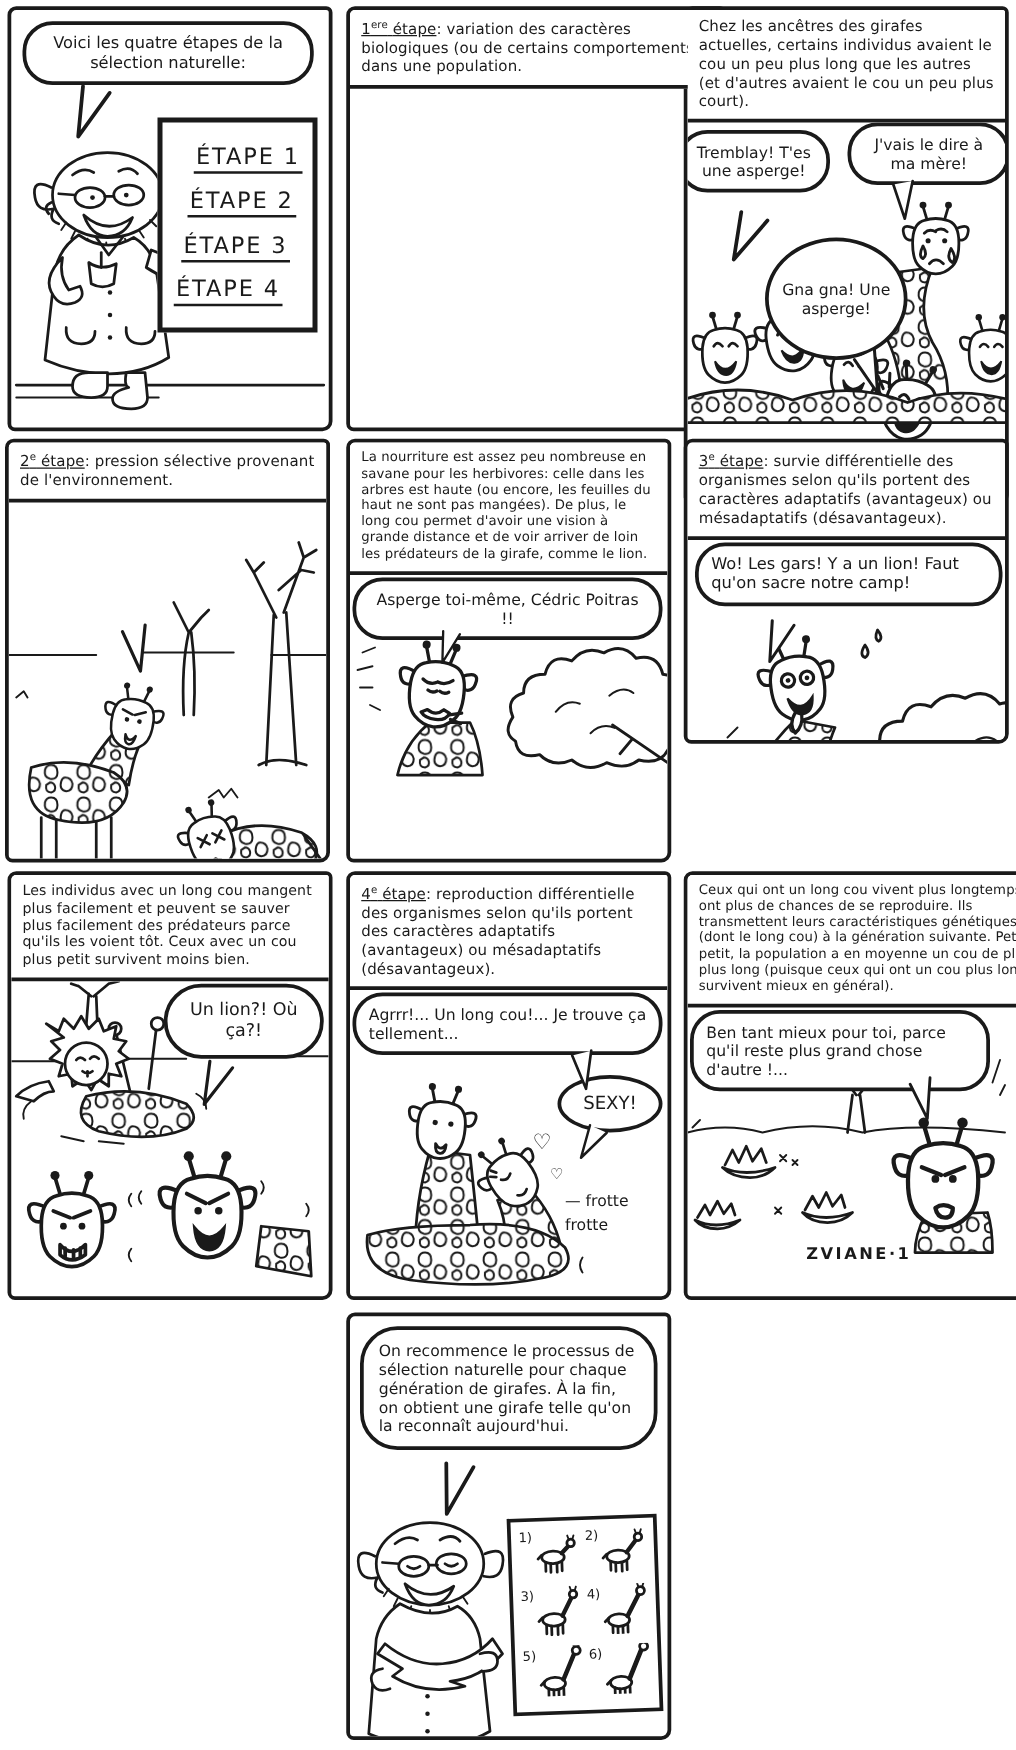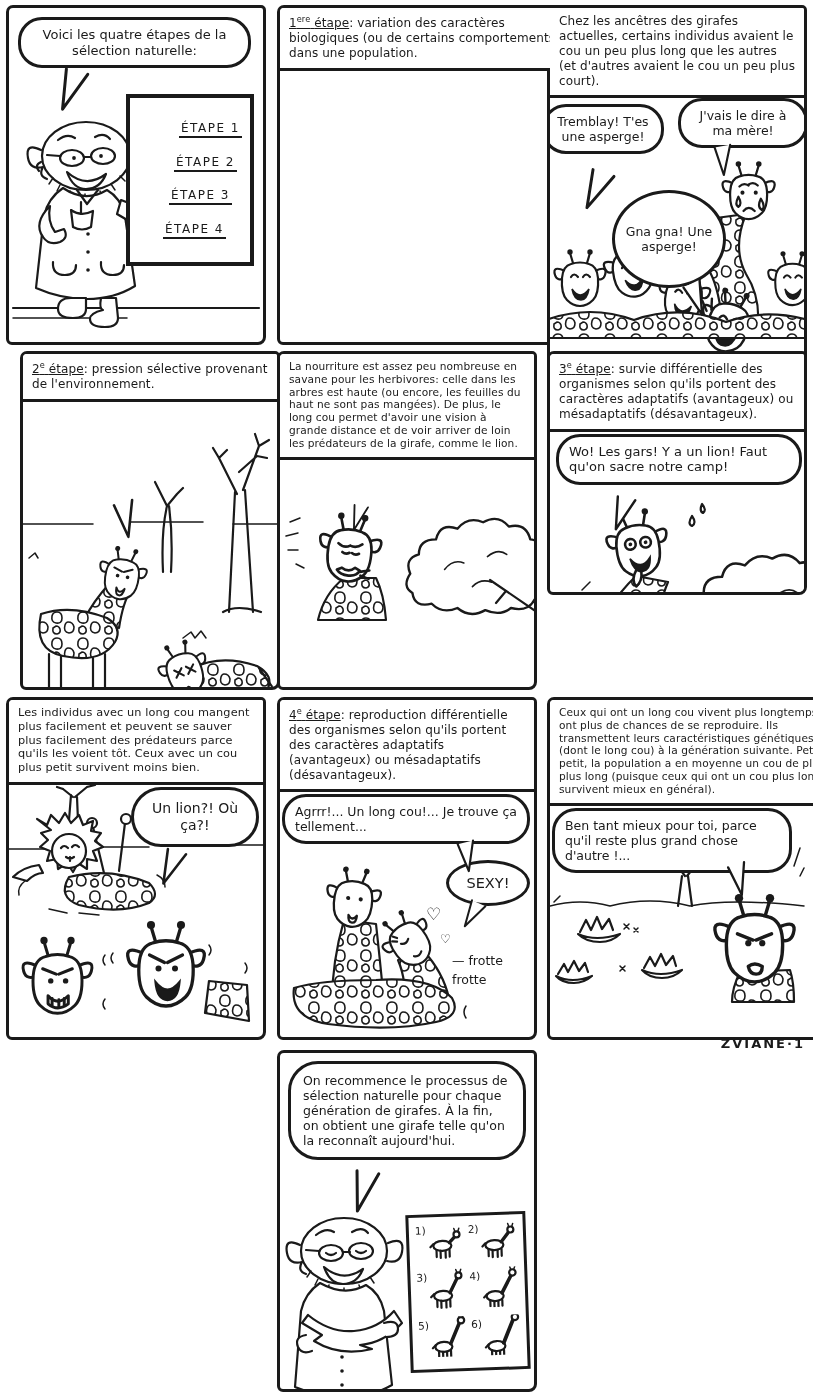--- a/index.html
+++ b/index.html
@@ -29,34 +29,34 @@
   
   svg .s{stroke:var(--ink); stroke-width:2.2; fill:none; stroke-linecap:round; stroke-linejoin:round;}
   svg .thin{stroke-width:1.5;}
   svg .fw{fill:#fff;}
   svg .fs{fill:url(#spots);}
   svg .dot{fill:var(--ink); stroke:none;}
   svg .blk{fill:var(--ink); stroke:var(--ink); stroke-width:1.5;}
   .board1{position:absolute; right:9px; top:86px; width:128px; height:172px;
           border:4px solid var(--ink); background:#fff; z-index:3;
           display:flex; flex-direction:column; justify-content:space-evenly; padding:6px 8px;}
-  .board1 .bi{font-size:12px; letter-spacing:1.5px; align-self:flex-end;
+  .board1 .bi{font-size:18px; letter-spacing:1.5px; align-self:flex-end;
               border-bottom:2.5px solid var(--ink); padding:0 2px 1px; white-space:nowrap;}
   .board1 .bi:nth-child(2){margin-right:5px;}
   .board1 .bi:nth-child(3){margin-right:10px;}
   .board1 .bi:nth-child(4){margin-right:16px;}
   .board2{position:absolute; left:128px; top:160px; width:120px; height:158px;
           border:3.5px solid var(--ink); background:#fff; z-index:3; transform:rotate(-2deg);
           display:grid; grid-template-columns:1fr 1fr; padding:5px 4px;}
   .board2 .cell{position:relative; display:flex; align-items:flex-start;}
   .board2 .lbl{font-size:10.5px; margin:2px 1px 0 2px;}
   .hearts{position:absolute; z-index:5; font-size:17px; color:var(--ink);}
   .hearts.h2{font-size:12px;}
   .sfx{position:absolute; z-index:5; font-size:12.5px; white-space:pre-line; line-height:1.5;}
-  .sig{position:absolute; left:645px; top:1036px; width:160px; text-align:right;
+  .sig{position:absolute; left:645px; top:996px; width:160px; text-align:left;
        font-size:13px; font-weight:bold; letter-spacing:2px; z-index:9;}
 </style>
 </head>
 <body>
 
 <svg width="0" height="0" style="position:absolute" aria-hidden="true">
   <defs>
     <pattern id="spots" width="26" height="26" patternUnits="userSpaceOnUse">
       <rect width="26" height="26" fill="#fff"></rect>
       <path d="M3 6 Q2 12 7 13 Q13 14 13 8 Q13 2 8 2 Q4 2 3 6 Z" fill="none" stroke="#1a1a1a" stroke-width="1.6"></path>
@@ -259,21 +259,21 @@
       </div>
       <div class="bubble ell" style="left:62px; top:92px; width:114px; height:98px; display:flex; align-items:center; justify-content:center;">Gna gna! Une asperge!</div>
       <div class="tail" style="left:136px; top:184px; transform:rotate(-26deg); height:34px;">
         <svg viewBox="0 0 26 42">
             <path d="M2 0 L8 40 L24 0"></path>
           </svg>
       </div>
     </div>
   </div>
 
-  <div class="panel" style="left:20px; top:351px; width:260px; height:339px;">
+  <div class="panel" style="left:4px; top:351px; width:260px; height:339px;">
     <div class="cap">
       <span class="lead"><span>2</span><sup>e</sup> <span>étape</span></span><span>: pression sélective provenant de l'environnement.</span>
     </div>
     <div class="scene">
       <svg class="art">
         <path class="s thin" d="M0 122 H70 M100 120 H180 M210 122 H254"></path>
         <g>
           <path class="s" d="M206 210 L212 90 M230 210 L222 88"></path>
           <path class="s" d="M214 92 L196 56 M196 56 l-6 -10 M196 56 l8 -8 M220 88 L236 44 M236 44 l-4 -12 M236 44 l10 -6 M216 70 l18 -16 M234 54 l10 2"></path>
           <path class="s" d="M200 210 q14 -8 38 0"></path>
@@ -327,20 +327,21 @@
           <g transform="translate(34,52) scale(1.2) rotate(6 30 30)">
             <use href="#g-head" width="60" height="60"></use>
             <path class="s" d="M20 27 q5 4 10 1 M40 26 q-5 4 -10 2"></path>
             <path class="s" d="M24 34 q3 2 6 0 M32 34 q3 2 6 0"></path>
             <path class="s fw" d="M25 47 q6 4 11 -1 l4 2 q-2 5 -9 5 q-7 0 -10 -4 z"></path>
             <path class="s" d="M40 49 l8 -2 M41 52 l7 2"></path>
           </g>
           <path class="s thin" d="M10 62 l10 -4 M6 76 l12 -3 M8 90 l10 0 M16 104 l8 4"></path>
         </g>
       </svg>
+      <div class="bubble" style="left:2px; top:2px; width:248px;">Asperge toi-même, Cédric Poitras !!</div>
       <div class="tail" style="left:66px; top:46px; transform:rotate(10deg); height:26px;">
         <svg viewBox="0 0 26 42">
             <path d="M2 0 L8 40 L24 0"></path>
           </svg>
       </div>
     </div>
   </div>
 
   <div class="panel" style="left:547px; top:351px; width:260px; height:244px;">
     <div class="cap">

